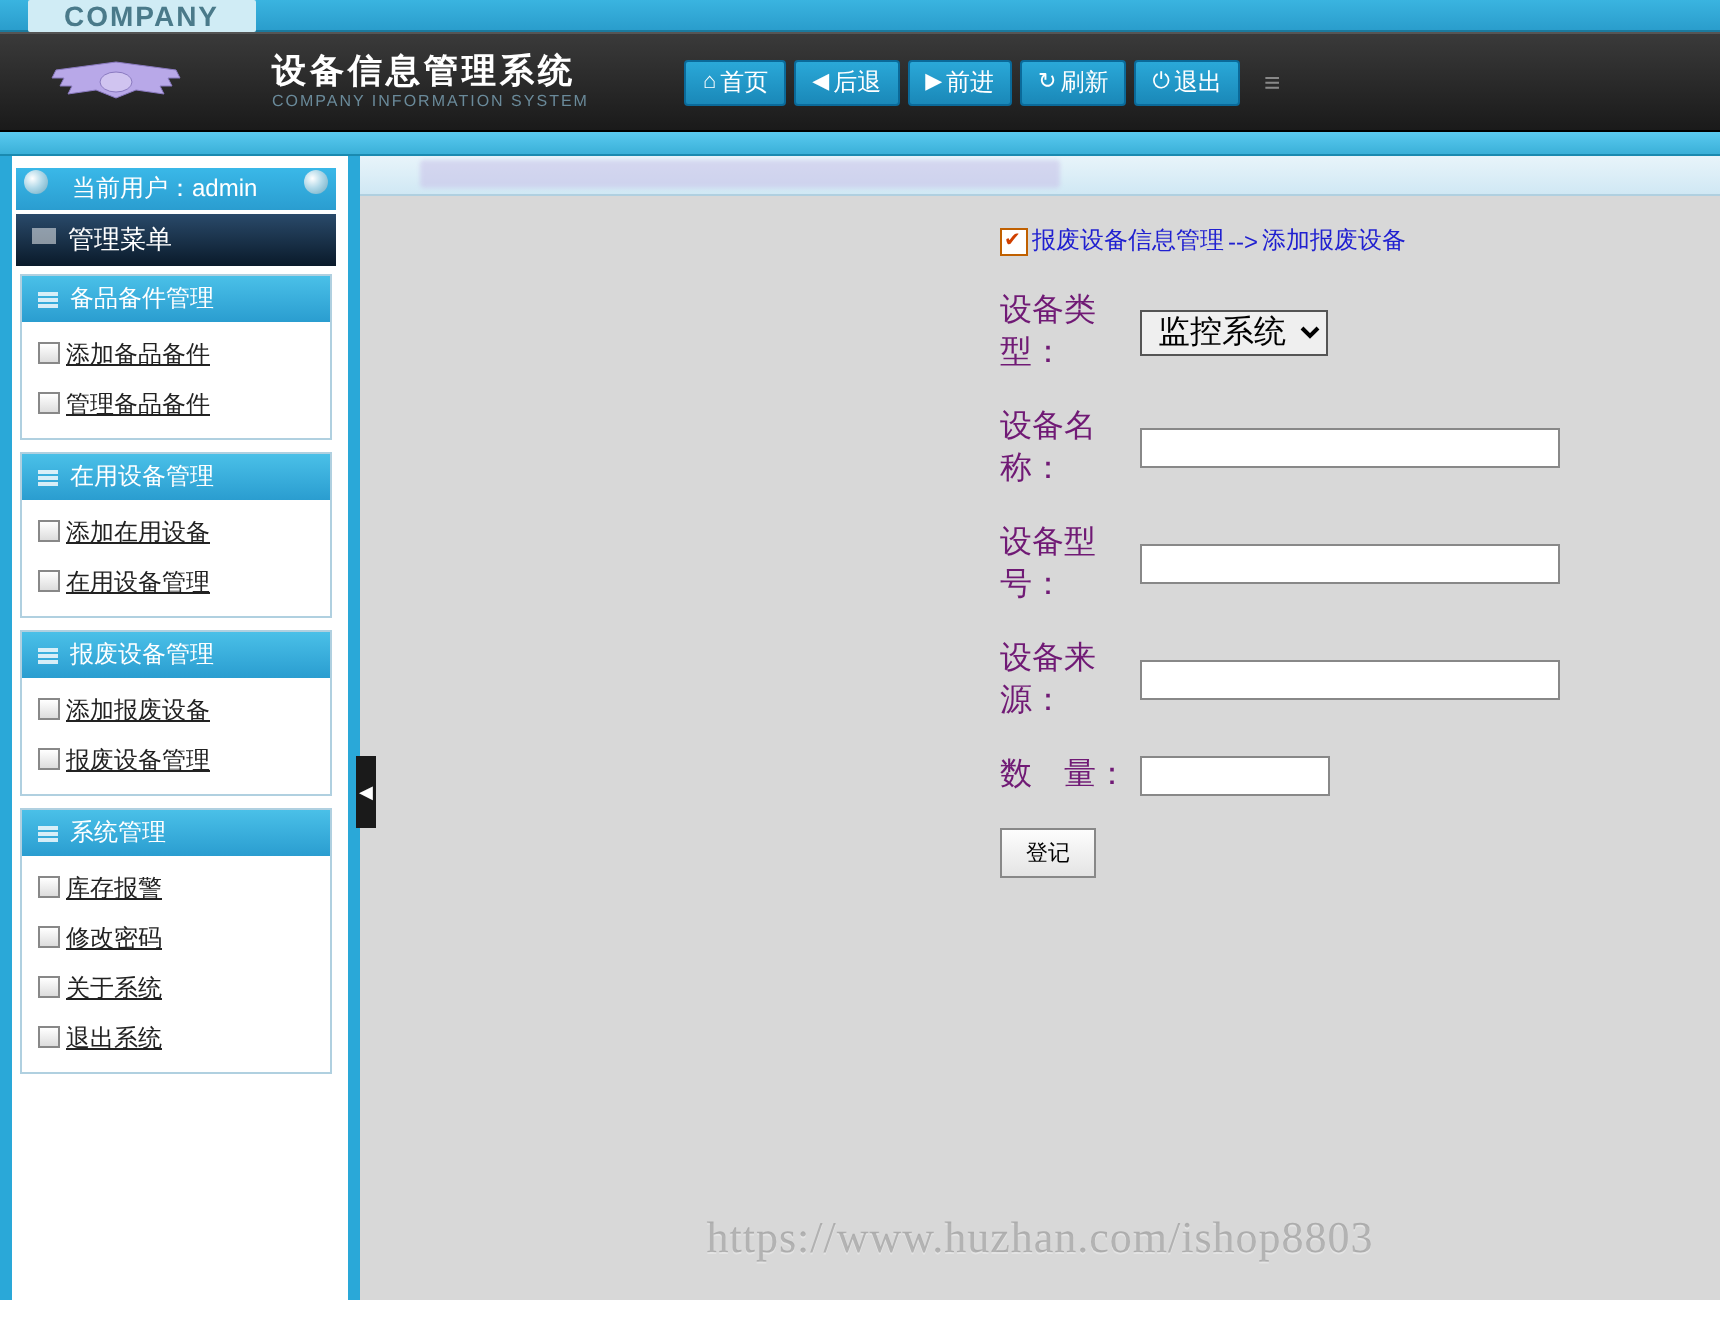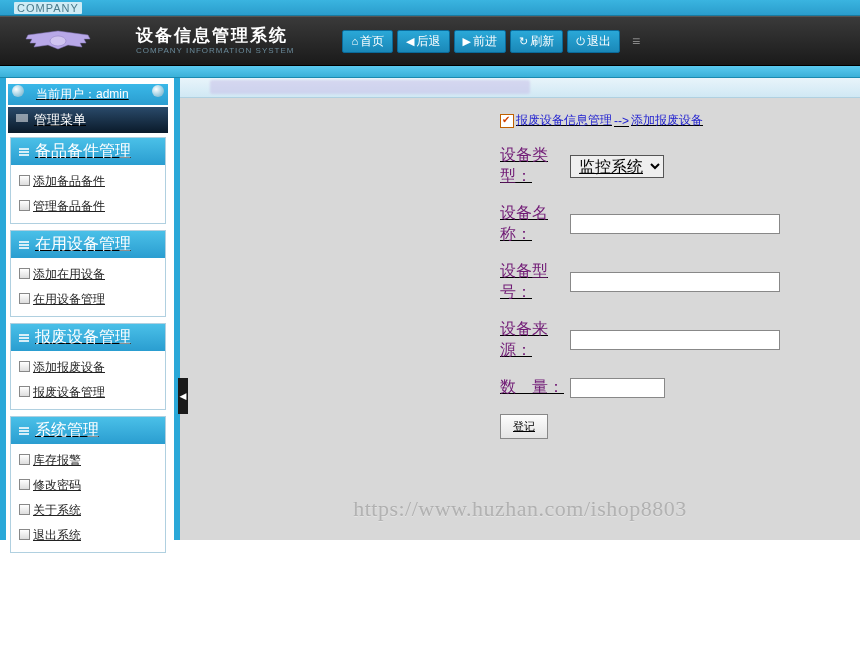--- a/index.html
+++ b/index.html
@@ -1,53 +1,53 @@
 <!DOCTYPE html>
 <html><head>
 <meta charset="utf-8">
 <style>
 * { margin:0; padding:0; box-sizing:border-box; }
 body { font-family:"Microsoft YaHei",SimSun,Arial,sans-serif; font-size:12px; background:#fff; width:860px; height:661px; overflow:hidden; position:relative; }
 
 
 .company-bar { height:16px; background:linear-gradient(#3ab4e0,#2a9dcc); border-bottom:1px solid #1a7a9e; display:flex; align-items:center; padding-left:14px; }
-.company-badge { background:#d0ecf5; color:#4a7a8a; font-size:11px; font-weight:normal; padding:0 3px; letter-spacing:1px; border-radius:1px; }
+.company-badge { background:#d0ecf5; color:#4a7a8a; font-size:14px; font-weight:bold; padding:0 18px; letter-spacing:1px; border-radius:1px; }
 
 
 .header { height:50px; background:linear-gradient(#3a3a3a,#1a1a1a); border-top:1px solid #555; border-bottom:1px solid #000; display:flex; align-items:center; position:relative;gap:32px; }
 .logo-wing { width:80px; height:36px; margin-left:18px; display:flex; align-items:center; justify-content:center; }
 .logo-wing svg { width:80px; height:36px; }
 .sys-title { margin-left:6px; }
 .sys-title .t1 { color:#fff; font-size:17px; font-weight:bold; letter-spacing:2px; line-height:1; }
 .sys-title .t2 { color:#6a8a9a; font-size:8px; letter-spacing:1px; margin-top:2px; }
 .toolbar { display:flex; gap:4px; margin-left:16px; align-items:center; }
 .tbtn { background:linear-gradient(#2aa8d8,#1a88b8); color:#fff; border:1px solid #0a6a9a; border-radius:2px; padding:2px 8px; font-size:12px; display:flex; align-items:center; gap:2px; cursor:pointer; }
 .tbtn .ico { font-size:11px; line-height:1; }
 .ham { margin-left:8px; color:#888; font-size:14px; }
 
 
 .sub-strip { height:12px; background:linear-gradient(#5acaf0,#3ab0d8); border-bottom:1px solid #1a8ab0; }
 
 
-.layout { display:flex; height:462px;text-decoration:underline; }
+.layout { display:flex; height:572px; }
 .side-col { width:180px; background:#fff; border-right:6px solid #2aa8d8; position:relative; }
 .side-outer { border-left:6px solid #2aa8d8; height:100%; padding:4px 4px 0 0; }
 .user-bar { background:linear-gradient(#3ab8e8,#2a9dd0); color:#fff; font-size:12px; padding:2px 0 2px 28px; position:relative; margin:2px 2px 0 2px; }
 .knob { width:12px; height:12px; background:radial-gradient(circle at 35% 35%,#fff,#b0d8e8 45%,#6aa8c0); border-radius:50%; position:absolute; top:1px; }
 .knob.l { left:4px; } .knob.r { right:4px; }
 .menu-title { background:linear-gradient(#2a4a6a,#0a1a2a); color:#fff; padding:4px 8px; margin:2px 2px 4px 2px; display:flex; align-items:center; gap:6px; font-size:13px; }
 .grid-ico { width:12px; height:12px; display:inline-block; background:
   linear-gradient(#fff,#fff) 0 0/4px 4px no-repeat,
   linear-gradient(#fff,#fff) 4px 0/4px 4px no-repeat,
   linear-gradient(#fff,#fff) 8px 0/4px 4px no-repeat,
   linear-gradient(#fff,#fff) 0 4px/4px 4px no-repeat,
   linear-gradient(#fff,#fff) 4px 4px/4px 4px no-repeat,
   linear-gradient(#fff,#fff) 8px 4px/4px 4px no-repeat; opacity:.5; }
 .menu-box { border:1px solid #b0d0e0; margin:0 4px 6px 4px; }
-.menu-hd { background:linear-gradient(#4ac0e8,#2a9dd0); color:#fff; padding:3px 8px; font-size:16px; display:flex; align-items:center; gap:6px; }
+.menu-hd { background:linear-gradient(#4ac0e8,#2a9dd0); color:#fff; padding:3px 8px; font-size:12px; display:flex; align-items:center; gap:6px; }
 .bar-ico { width:10px; height:8px; display:inline-block; background:
   linear-gradient(#fff,#fff) 0 0/10px 2px no-repeat,
   linear-gradient(#fff,#fff) 0 3px/10px 2px no-repeat,
   linear-gradient(#fff,#fff) 0 6px/10px 2px no-repeat; opacity:.8; }
 .menu-ul { list-style:none; padding:4px 0; }
 .menu-ul li { padding:4px 8px 4px 22px; position:relative; }
 .menu-ul li::before { content:""; position:absolute; left:8px; top:6px; width:9px; height:9px; border:1px solid #888; background:linear-gradient(#fff,#ddd); }
 .menu-ul a { color:#222; text-decoration:underline; cursor:pointer; }
 
 

